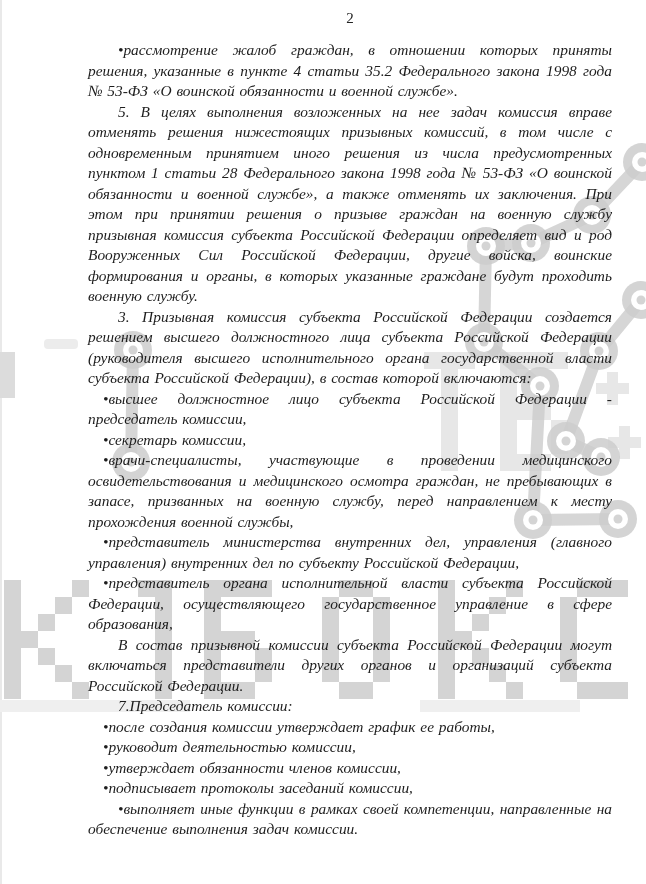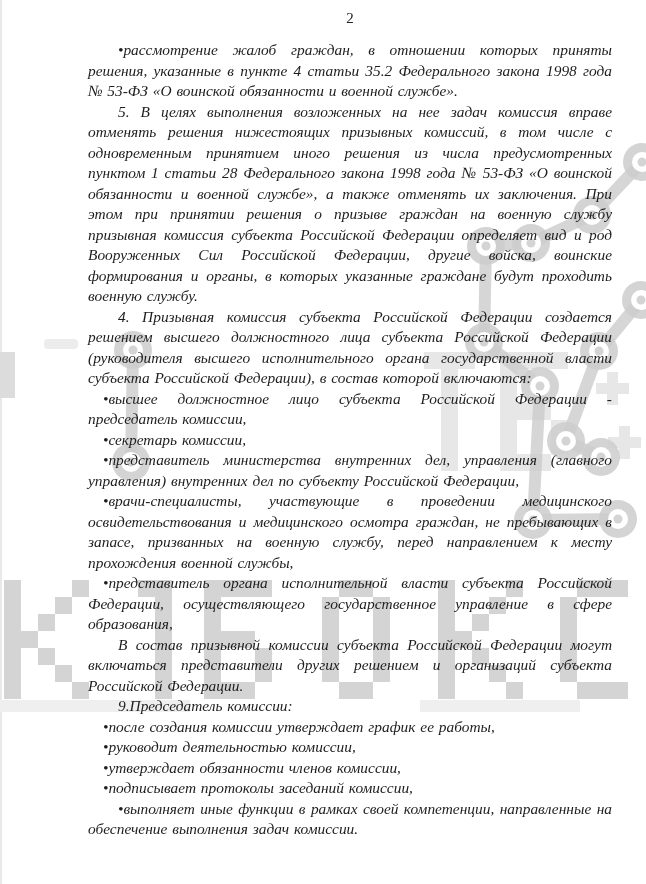--- a/index.html
+++ b/index.html
@@ -201,26 +201,26 @@
     <rect x="44" y="339" width="34" height="10" rx="4" fill="#ececec"></rect>
     <rect x="0" y="700" width="190" height="12" fill="#efefef"></rect>
     <rect x="420" y="700" width="160" height="12" fill="#efefef"></rect>
   </svg>
 
 <div class="page-number">2</div>
 
 <div class="doc-body">
     <p class="p-bullet"><span class="bullet">•</span>рассмотрение жалоб граждан, в отношении которых приняты решения, указанные в пункте 4 статьи 35.2 Федерального закона 1998 года № 53-ФЗ «О воинской обязанности и военной службе».</p>
     <p class="p-plain">5. В целях выполнения возложенных на нее задач комиссия вправе отменять решения нижестоящих призывных комиссий, в том числе с одновременным принятием иного решения из числа предусмотренных пунктом 1 статьи 28 Федерального закона 1998 года № 53-ФЗ «О воинской обязанности и военной службе», а также отменять их заключения. При этом при принятии решения о призыве граждан на военную службу призывная комиссия субъекта Российской Федерации определяет вид и род Вооруженных Сил Российской Федерации, другие войска, воинские формирования и органы, в которых указанные граждане будут проходить военную службу.</p>
-    <p class="p-plain">4. Призывная комиссия субъекта Российской Федерации создается решением высшего должностного лица субъекта Российской Федерации (руководителя высшего исполнительного органа государственной власти субъекта Российской Федерации), в состав которой включаются:</p>
+    <p class="p-plain">3. Призывная комиссия субъекта Российской Федерации создается решением высшего должностного лица субъекта Российской Федерации (руководителя высшего исполнительного органа государственной власти субъекта Российской Федерации), в состав которой включаются:</p>
     <p class="p-bullet-hang"><span class="bullet">•</span>высшее должностное лицо субъекта Российской Федерации - председатель комиссии,</p>
     <p class="p-bullet-hang"><span class="bullet">•</span>секретарь комиссии,</p>
+    <p class="p-bullet-hang"><span class="bullet">•</span>врачи-специалисты, участвующие в проведении медицинского освидетельствования и медицинского осмотра граждан, не пребывающих в запасе, призванных на военную службу, перед направлением к месту прохождения военной службы,</p>
     <p class="p-bullet-hang"><span class="bullet">•</span>представитель министерства внутренних дел, управления (главного управления) внутренних дел по субъекту Российской Федерации,</p>
-    <p class="p-bullet-hang"><span class="bullet">•</span>врачи-специалисты, участвующие в проведении медицинского освидетельствования и медицинского осмотра граждан, не пребывающих в запасе, призванных на военную службу, перед направлением к месту прохождения военной службы,</p>
     <p class="p-bullet-hang"><span class="bullet">•</span>представитель органа исполнительной власти субъекта Российской Федерации, осуществляющего государственное управление в сфере образования,</p>
-    <p class="p-plain">В состав призывной комиссии субъекта Российской Федерации могут включаться представители других решением и организаций субъекта Российской Федерации.</p>
-    <p class="p-plain">9.Председатель комиссии:</p>
+    <p class="p-plain">В состав призывной комиссии субъекта Российской Федерации могут включаться представители других органов и организаций субъекта Российской Федерации.</p>
+    <p class="p-plain">7.Председатель комиссии:</p>
     <p class="p-bullet-hang"><span class="bullet">•</span>после создания комиссии утверждает график ее работы,</p>
     <p class="p-bullet-hang"><span class="bullet">•</span>руководит деятельностью комиссии,</p>
     <p class="p-bullet-hang"><span class="bullet">•</span>утверждает обязанности членов комиссии,</p>
     <p class="p-bullet-hang"><span class="bullet">•</span>подписывает протоколы заседаний комиссии,</p>
     <p class="p-bullet"><span class="bullet">•</span>выполняет иные функции в рамках своей компетенции, направленные на обеспечение выполнения задач комиссии.</p>
   </div>
 
 </body></html>

